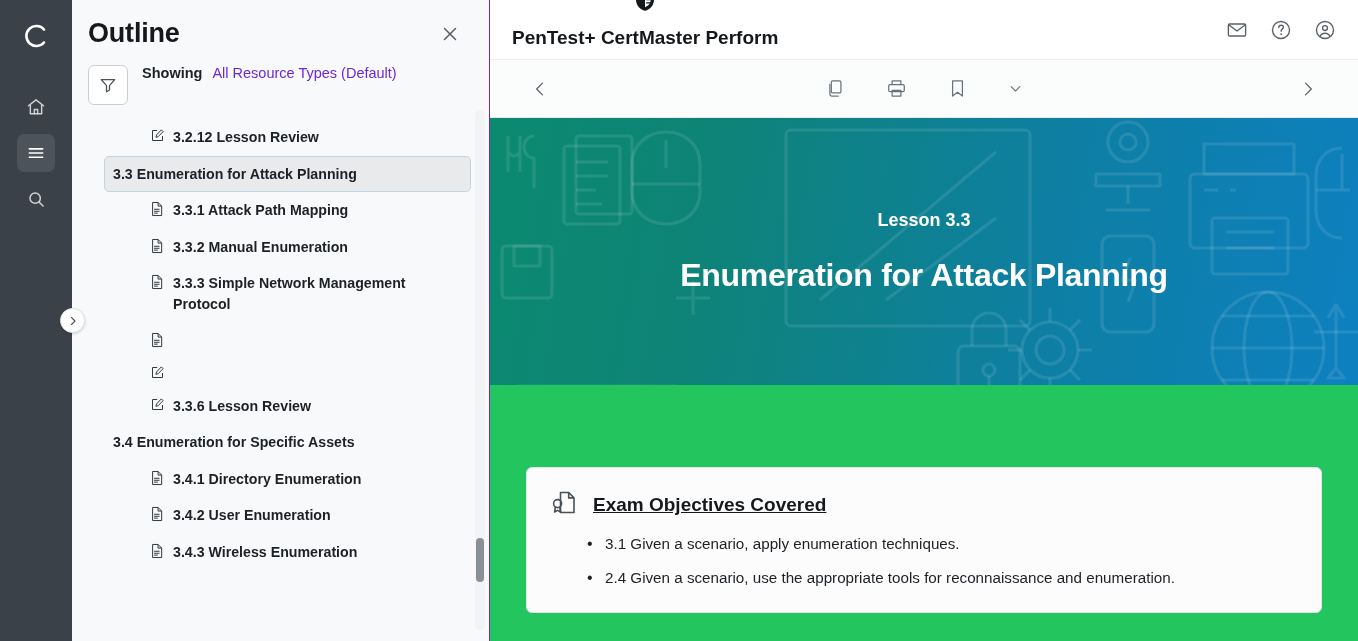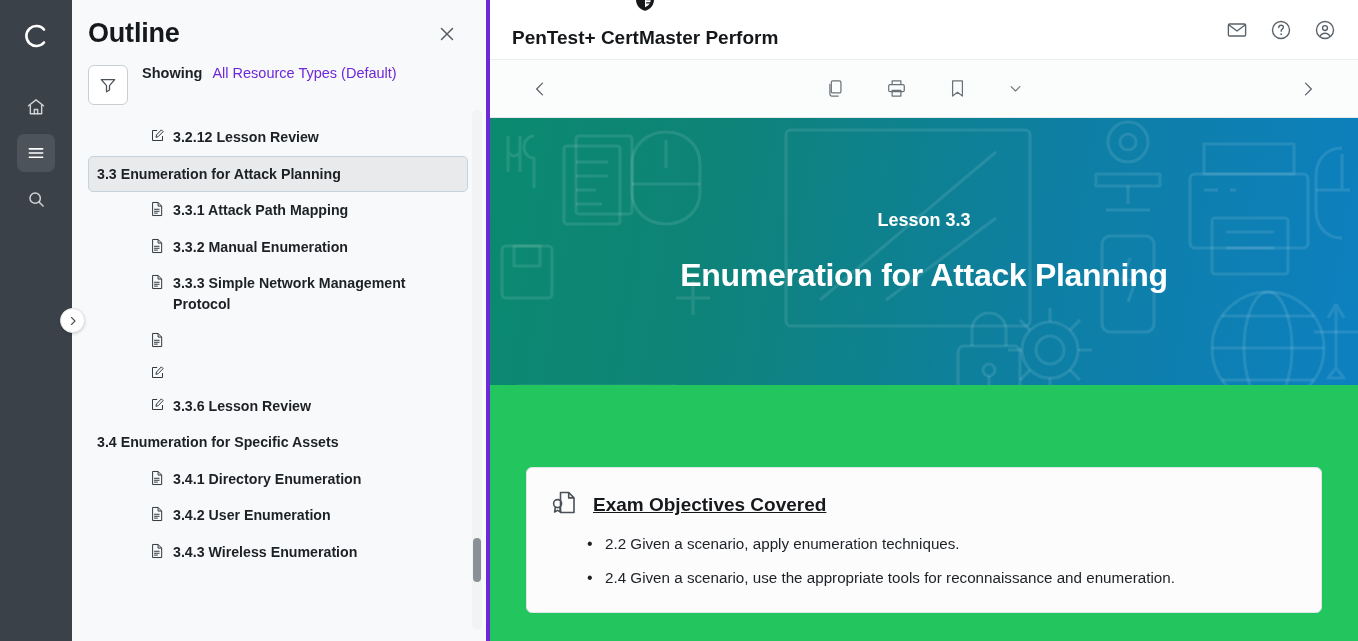--- a/index.html
+++ b/index.html
@@ -31,21 +31,21 @@
     cursor: pointer;
   }
   .rail-btn.active { background: #4d535a; }
 
   
   .outline {
     width: 418px; flex: 0 0 418px;
     height: 641px;
     background: #f8f9fa;
     position: relative;
-    border-right: 4px solid #6d28d9;
+    border-right: 1px solid #6d28d9;
     display: flex; flex-direction: column;
   }
   .outline-head {
     display: flex; align-items: center; justify-content: space-between;
     padding: 18px 26px 10px 16px;
   }
   .outline-title {
     font-size: 27px; font-weight: bold; color: #16191c;
     letter-spacing: -0.2px;
   }
@@ -78,21 +78,21 @@
     font-size: 14.2px; color: #1d2125;
     line-height: 1.45;
     cursor: pointer;
     border-radius: 5px;
     padding: 7px 8px;
     border: 1px solid transparent;
   }
   .node .ic { flex: 0 0 16px; width: 16px; display: flex; align-items: center;
      justify-content: center; padding-top: 1px; }
   .node .lbl { font-weight: 600; }
-  .node.lvl2 { margin-left: 0px; font-weight: 600; }
+  .node.lvl2 { margin-left: 16px; font-weight: 600; }
   .node.lvl3 { margin-left: 52px; }
   .node.selected {
     background: #e8eaec;
     border: 1px solid #c3d4e0;
   }
 
   .panel-scrollbar {
     position: absolute; right: 4px; top: 110px;
     width: 10px; height: 520px;
     background: #f2f3f4; border-radius: 6px;
@@ -533,21 +533,21 @@
               <svg width="30" height="30" viewBox="0 0 30 30" fill="none" stroke="#4a5158" stroke-width="1.6" stroke-linejoin="round">
                 <path d="M11.5 4.5h8.2l5.3 5.4v14.6H11.5z"></path>
                 <path d="M19.7 4.5v5.4h5.3"></path>
                 <circle cx="8.6" cy="15.6" r="4"></circle>
                 <path d="M6.4 18.8 5.6 24l3-1.6 3 1.6-.8-5.2"></path>
               </svg>
             </span>
             <span class="callout-title">Exam Objectives Covered</span>
           </div>
           <ul>
-            <li>2.2 Given a scenario, apply enumeration techniques.</li>
+            <li>3.1 Given a scenario, apply enumeration techniques.</li>
             <li>2.4 Given a scenario, use the appropriate tools for reconnaissance and enumeration.</li>
           </ul>
         </div>
 
         <p class="para">During the enumeration process, the PenTester will discover a large amount of information on the network systems. Then they can begin mapping out the attack path they will use to gain access to and</p>
       </div>
 
     </div>
   </div>
 </div>

